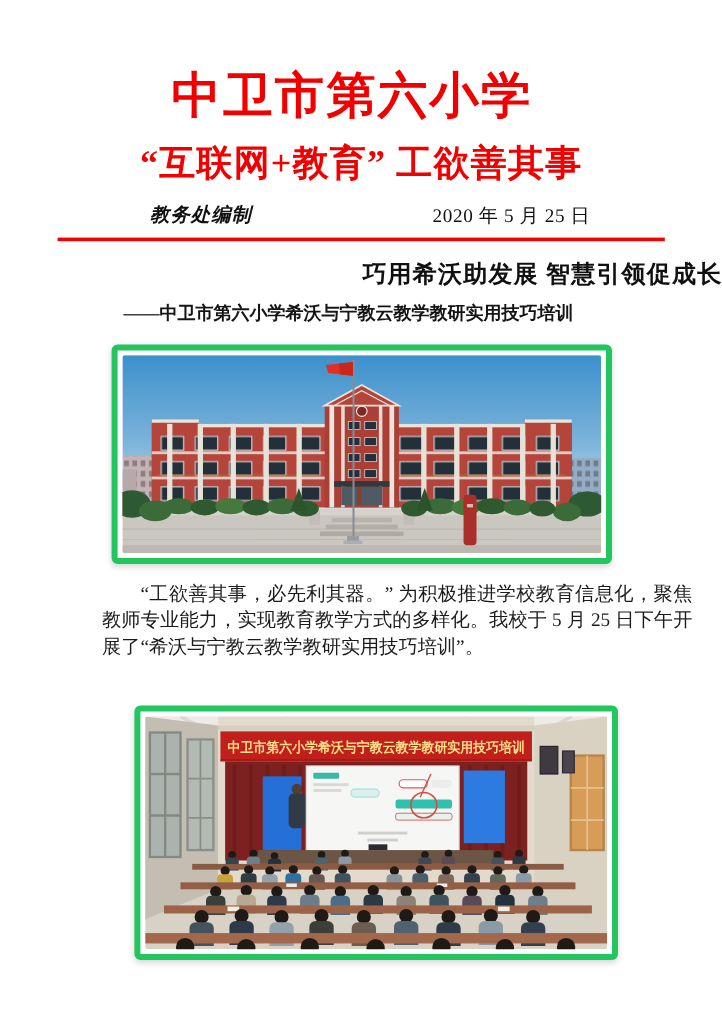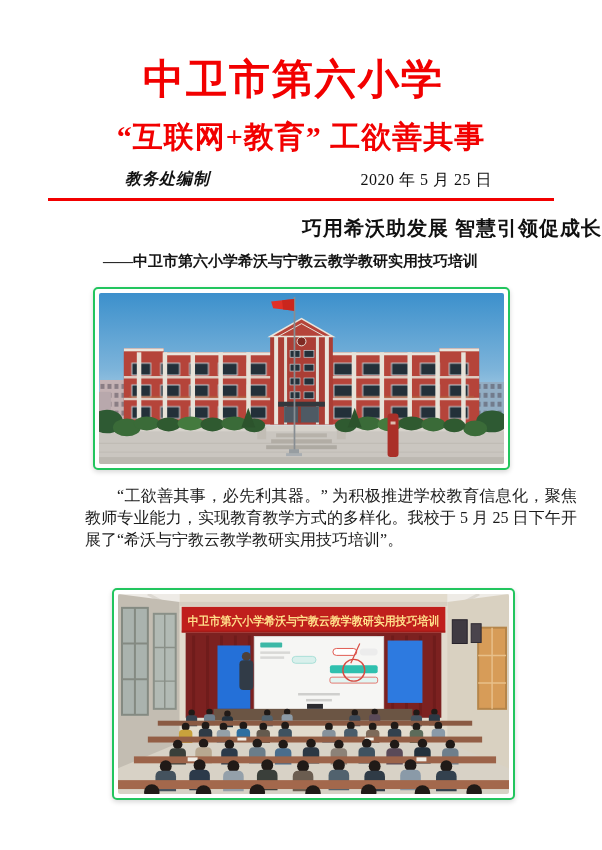--- a/index.html
+++ b/index.html
@@ -33,21 +33,21 @@
   }
   .article-title {
     position:absolute; top:215px; left:0; right:0; text-align:right;
     font-size:20px; font-weight:700; color:#101010; letter-spacing:1px; white-space:nowrap;
   }
   .article-subtitle {
     position:absolute; top:252px; left:40px; right:61px; text-align:center;
     font-size:15px; font-weight:700; color:#141414; white-space:nowrap;
   }
   .photo-frame {
-    position:absolute; background:#fff; border:2px solid #22c55e; border-radius:5px;
+    position:absolute; background:#fff; border:5px solid #22c55e; border-radius:5px;
     padding:4px; box-shadow:0 2px 5px rgba(0,0,0,0.16);
   }
   .photo-frame svg { display:block; width:100%; height:100%; border-radius:2px; }
   .photo-building { left:93px; top:287px; width:417px; height:183px; }
   .photo-training { left:112px; top:588px; width:403px; height:212px; }
   .body-text {
     position:absolute; left:57px; top:485px; width:492px;
     font-size:16px; line-height:22px; color:#1b1b1b;
     text-align:justify; text-indent:2em;margin-left:28px;
   }

